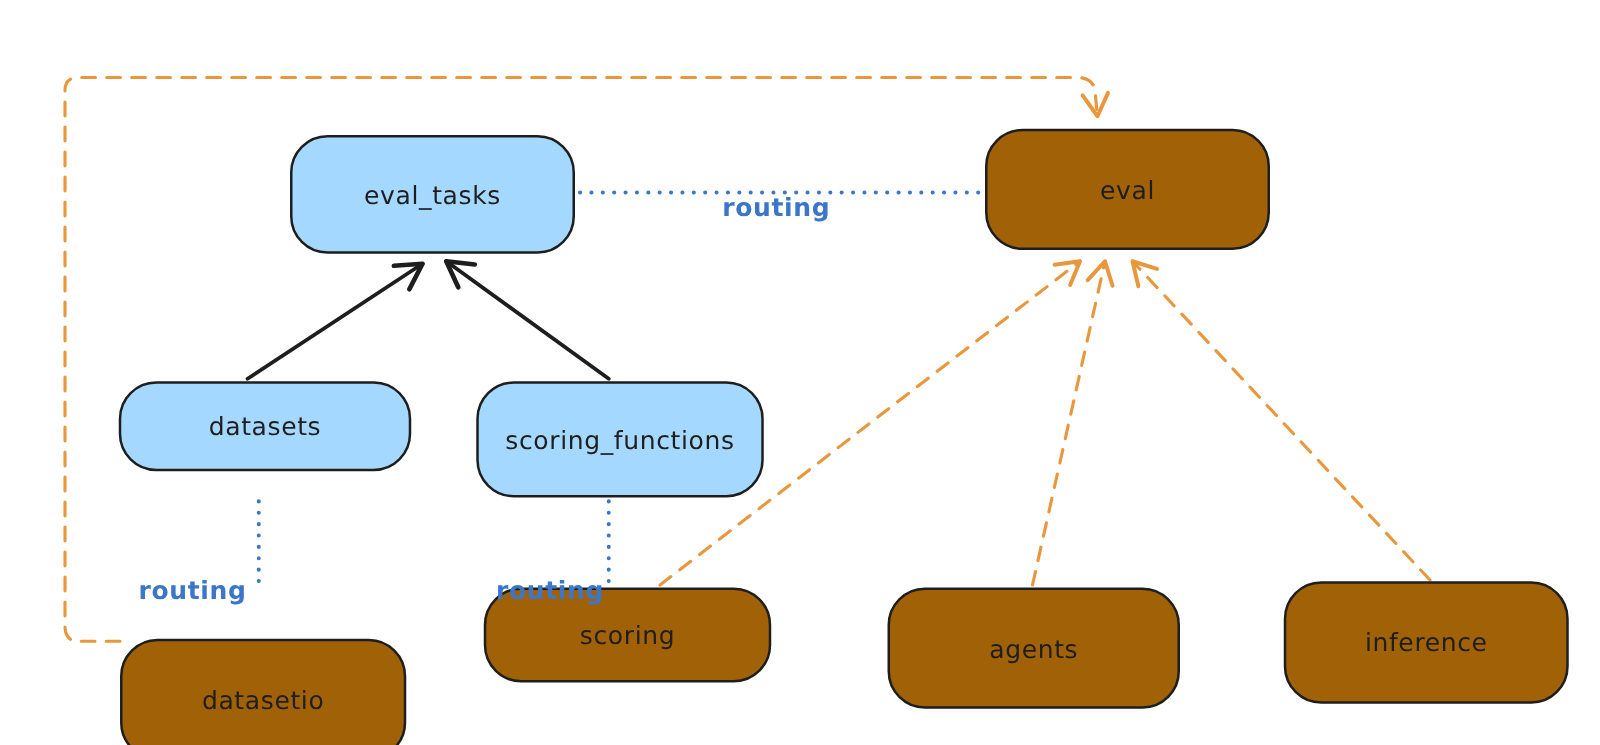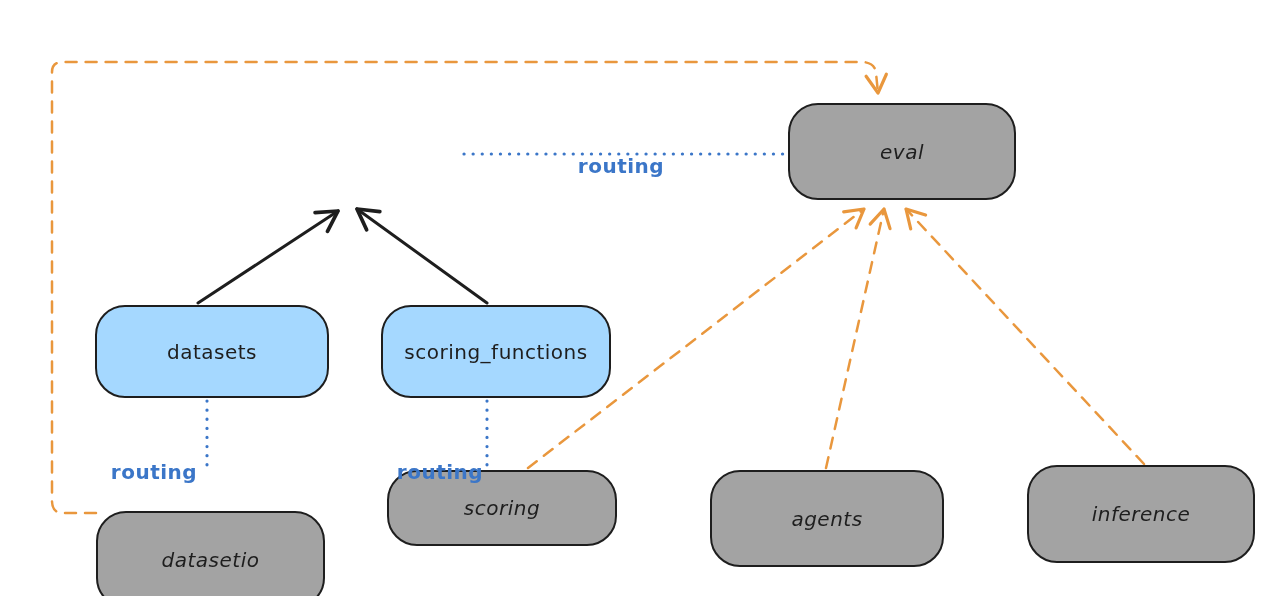--- a/index.html
+++ b/index.html
@@ -29,21 +29,21 @@
     border-radius: 30px;
     display: flex;
     align-items: center;
     justify-content: center;
     color: #1e1e1e;
     font-size: 20px;
     letter-spacing: 0.5px;
     text-align: center;
   }
   .node-blue  { background: #a5d8ff; }
-  .node-green { background: #a3a3a3; font-style: italic; }
+  .node-green { background: #a16207; }
   .edge-label {
     position: absolute;
     color: #3b76c8;
     font-size: 20px;
     font-weight: 700;
     letter-spacing: 0.5px;
     text-align: center;
     white-space: nowrap;
     margin-top: 40px;
   }
@@ -69,26 +69,29 @@
     <line x1="464" y1="154" x2="786" y2="154" stroke="#3b76c8" stroke-width="3.2" stroke-linecap="round" stroke-dasharray="0.1 9"></line>
     <line x1="207" y1="401" x2="207" y2="470" stroke="#3b76c8" stroke-width="3.2" stroke-linecap="round" stroke-dasharray="0.1 9"></line>
     <line x1="487" y1="401" x2="487" y2="467" stroke="#3b76c8" stroke-width="3.2" stroke-linecap="round" stroke-dasharray="0.1 9"></line>
 
     <path d="M96,513 L60,513 Q52,511 52,501 L52,72 Q52,62 63,62 L863,62 Q875,63 876,73 L878,93" fill="none" stroke="#e9973d" stroke-width="2.5" stroke-linecap="round" stroke-dasharray="11 9" marker-end="url(#ah-orange)"></path>
     <line x1="528" y1="468" x2="864" y2="209" stroke="#e9973d" stroke-width="2.5" stroke-linecap="round" stroke-dasharray="11 9" marker-end="url(#ah-orange)"></line>
     <line x1="826" y1="468" x2="884" y2="209" stroke="#e9973d" stroke-width="2.5" stroke-linecap="round" stroke-dasharray="11 9" marker-end="url(#ah-orange)"></line>
     <line x1="1144" y1="464" x2="906" y2="209" stroke="#e9973d" stroke-width="2.5" stroke-linecap="round" stroke-dasharray="11 9" marker-end="url(#ah-orange)"></line>
   </svg>
 
+  <div class="node node-blue" style="left:232px; top:108px; width:228px; height:95px;">
+    <span>eval_tasks</span>
+  </div>
 
   <div class="node node-green" style="left:788px; top:103px; width:228px; height:97px;">
     <span>eval</span>
   </div>
 
-  <div class="node node-blue" style="left:95px; top:305px; width:234px; height:93px;">
+  <div class="node node-blue" style="left:95px; top:305px; width:234px; height:72px;">
     <span>datasets</span>
   </div>
 
   <div class="node node-blue" style="left:381px; top:305px; width:230px; height:93px;">
     <span>scoring_functions</span>
   </div>
 
   <div class="node node-green" style="left:96px; top:472px; width:229px; height:97px;margin-top:39px;">
     <span>datasetio</span>
   </div>

